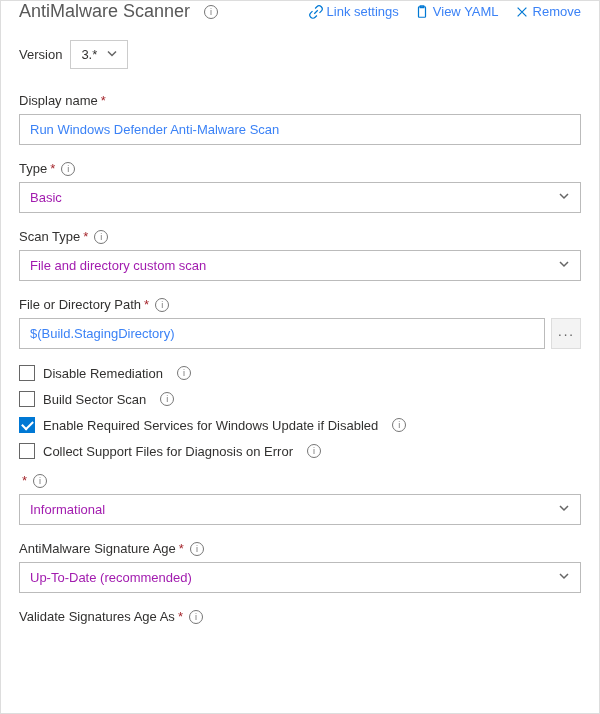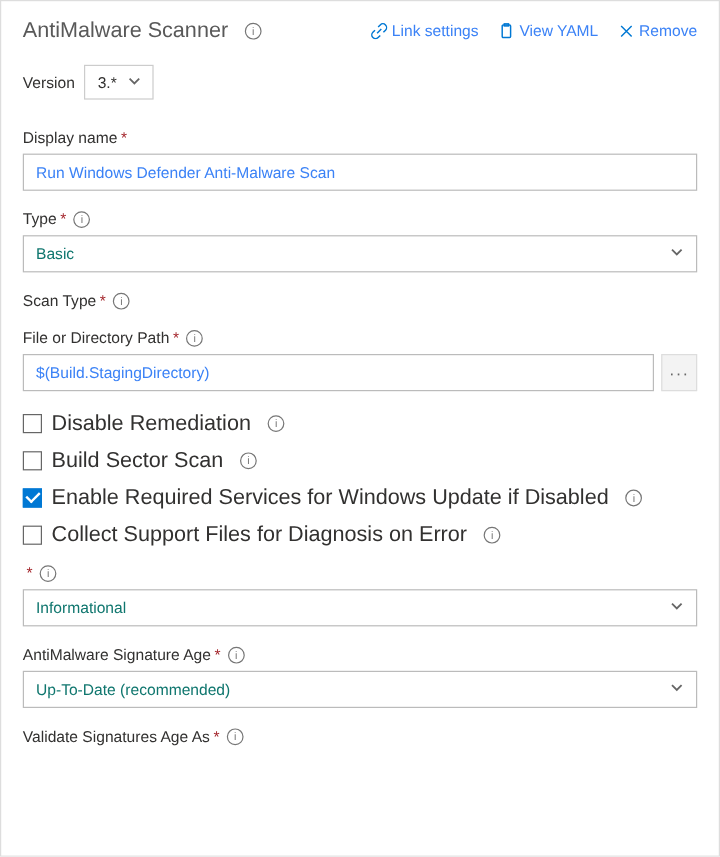--- a/index.html
+++ b/index.html
@@ -1,43 +1,43 @@
 <!DOCTYPE html>
 <html><head>
   <meta charset="utf-8">
   <style>
     * { box-sizing: border-box; margin: 0; padding: 0; }
     body { font-family: "Segoe UI", -apple-system, sans-serif; font-size: 13px; color: #323130; background: #fff; }
-    .panel { width: 600px; height: 714px; border: 1px solid #ddd; padding: 14px 18px; overflow: hidden; }
+    .panel { width: 600px; height: 714px; border: 1px solid #ddd; padding: 0 18px; overflow: hidden; }
     .header { display: flex; align-items: center; margin-bottom: 18px; }
     .title { font-size: 18px; font-weight: 400; color: #595959; margin-right: 8px; }
     .info-icon { display: inline-flex; align-items: center; justify-content: center; width: 14px; height: 14px; border: 1px solid #767676; border-radius: 50%; font-size: 9px; color: #767676; margin-left: 6px; cursor: default; }
     .header-actions { margin-left: auto; display: flex; gap: 16px; }
     .action-link { color: #3b82f6; font-size: 13px; cursor: pointer; display: inline-flex; align-items: center; gap: 4px; }
     .action-link svg { width: 14px; height: 14px; }
     .version-row { display: flex; align-items: center; gap: 8px; margin-bottom: 24px; }
     .version-label { font-size: 13px; }
     .version-select { border: 1px solid #ccc; background: #fff; padding: 6px 30px 6px 10px; font-size: 13px; color: #323130; position: relative; }
     .select-wrap { position: relative; display: inline-block; }
     .select-wrap .chevron { position: absolute; right: 10px; top: 50%; transform: translateY(-50%); pointer-events: none; }
     .field { margin-bottom: 16px; }
     .field-label { font-size: 13px; margin-bottom: 6px; display: flex; align-items: center; }
     .required { color: #a4262c; margin-left: 3px; }
     .input-text { width: 100%; border: 1px solid #bbb; padding: 7px 10px; font-size: 13px; color: #3b82f6; background: #fff; }
-    .select-full { width: 100%; border: 1px solid #bbb; padding: 7px 10px; font-size: 13px; color: #0f766e; background: #fff; display: flex; align-items: center; justify-content: space-between; cursor: pointer; }
+    .select-full { width: 100%; border: 1px solid #bbb; padding: 7px 10px; font-size: 13px; color: #a21caf; background: #fff; display: flex; align-items: center; justify-content: space-between; cursor: pointer; }
     .chevron { display: inline-block; }
     .chevron svg { width: 12px; height: 12px; stroke: #666; }
     .path-row { display: flex; gap: 6px; }
     .path-row .input-text { flex: 1; }
     .ellipsis-btn { width: 30px; border: 1px solid #ddd; background: #f3f3f3; display: flex; align-items: center; justify-content: center; cursor: pointer; font-size: 14px; color: #666; letter-spacing: 1px; }
     .checkbox-row { display: flex; align-items: center; gap: 8px; margin-bottom: 10px; }
     .checkbox { width: 16px; height: 16px; border: 1px solid #666; display: inline-flex; align-items: center; justify-content: center; cursor: pointer; }
     .checkbox.checked { background: #0078d4; border-color: #0078d4; }
     .checkbox.checked::after { content: ""; width: 9px; height: 5px; border-left: 2px solid #fff; border-bottom: 2px solid #fff; transform: rotate(-45deg) translate(1px,-1px); }
-    .checkbox-label { font-size: 18px; }
+    .checkbox-label { font-size: 13px; }
     .checkboxes { margin-top: 10px; margin-bottom: 14px; }
   </style>
 </head>
 <body>
 
 <div class="panel">
 
   <div class="header">
     <span class="title">AntiMalware Scanner</span>
     <span class="info-icon">i</span>
@@ -97,20 +97,26 @@
           </svg></span>
     </div>
   </div>
 
   <div class="field">
     <div class="field-label">
         <span>Scan Type</span>
         <span class="required">*</span>
         <span class="info-icon">i</span>
       </div>
+    <div class="select-full">
+      <span>File and directory custom scan</span>
+      <span class="chevron"><svg viewBox="0 0 12 12" fill="none" stroke-width="1.5">
+            <path d="M2 4 L6 8 L10 4"></path>
+          </svg></span>
+    </div>
   </div>
 
   <div class="field">
     <div class="field-label">
         <span>File or Directory Path</span>
         <span class="required">*</span>
         <span class="info-icon">i</span>
       </div>
     <div class="path-row">
       <input class="input-text" value="$(Build.StagingDirectory)" style="">

